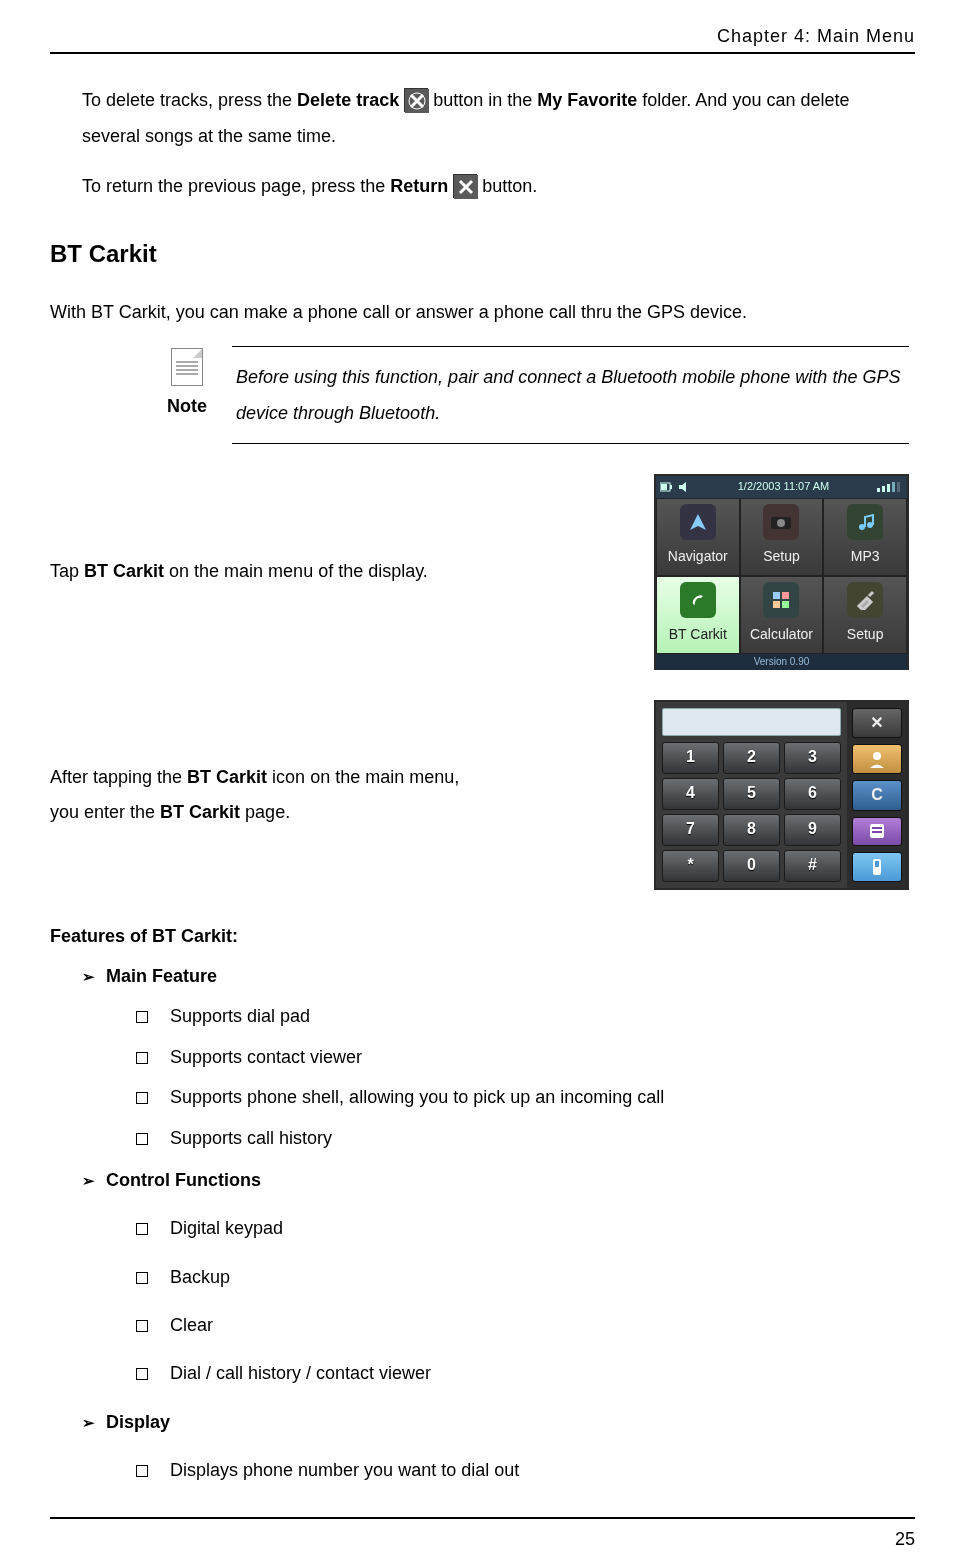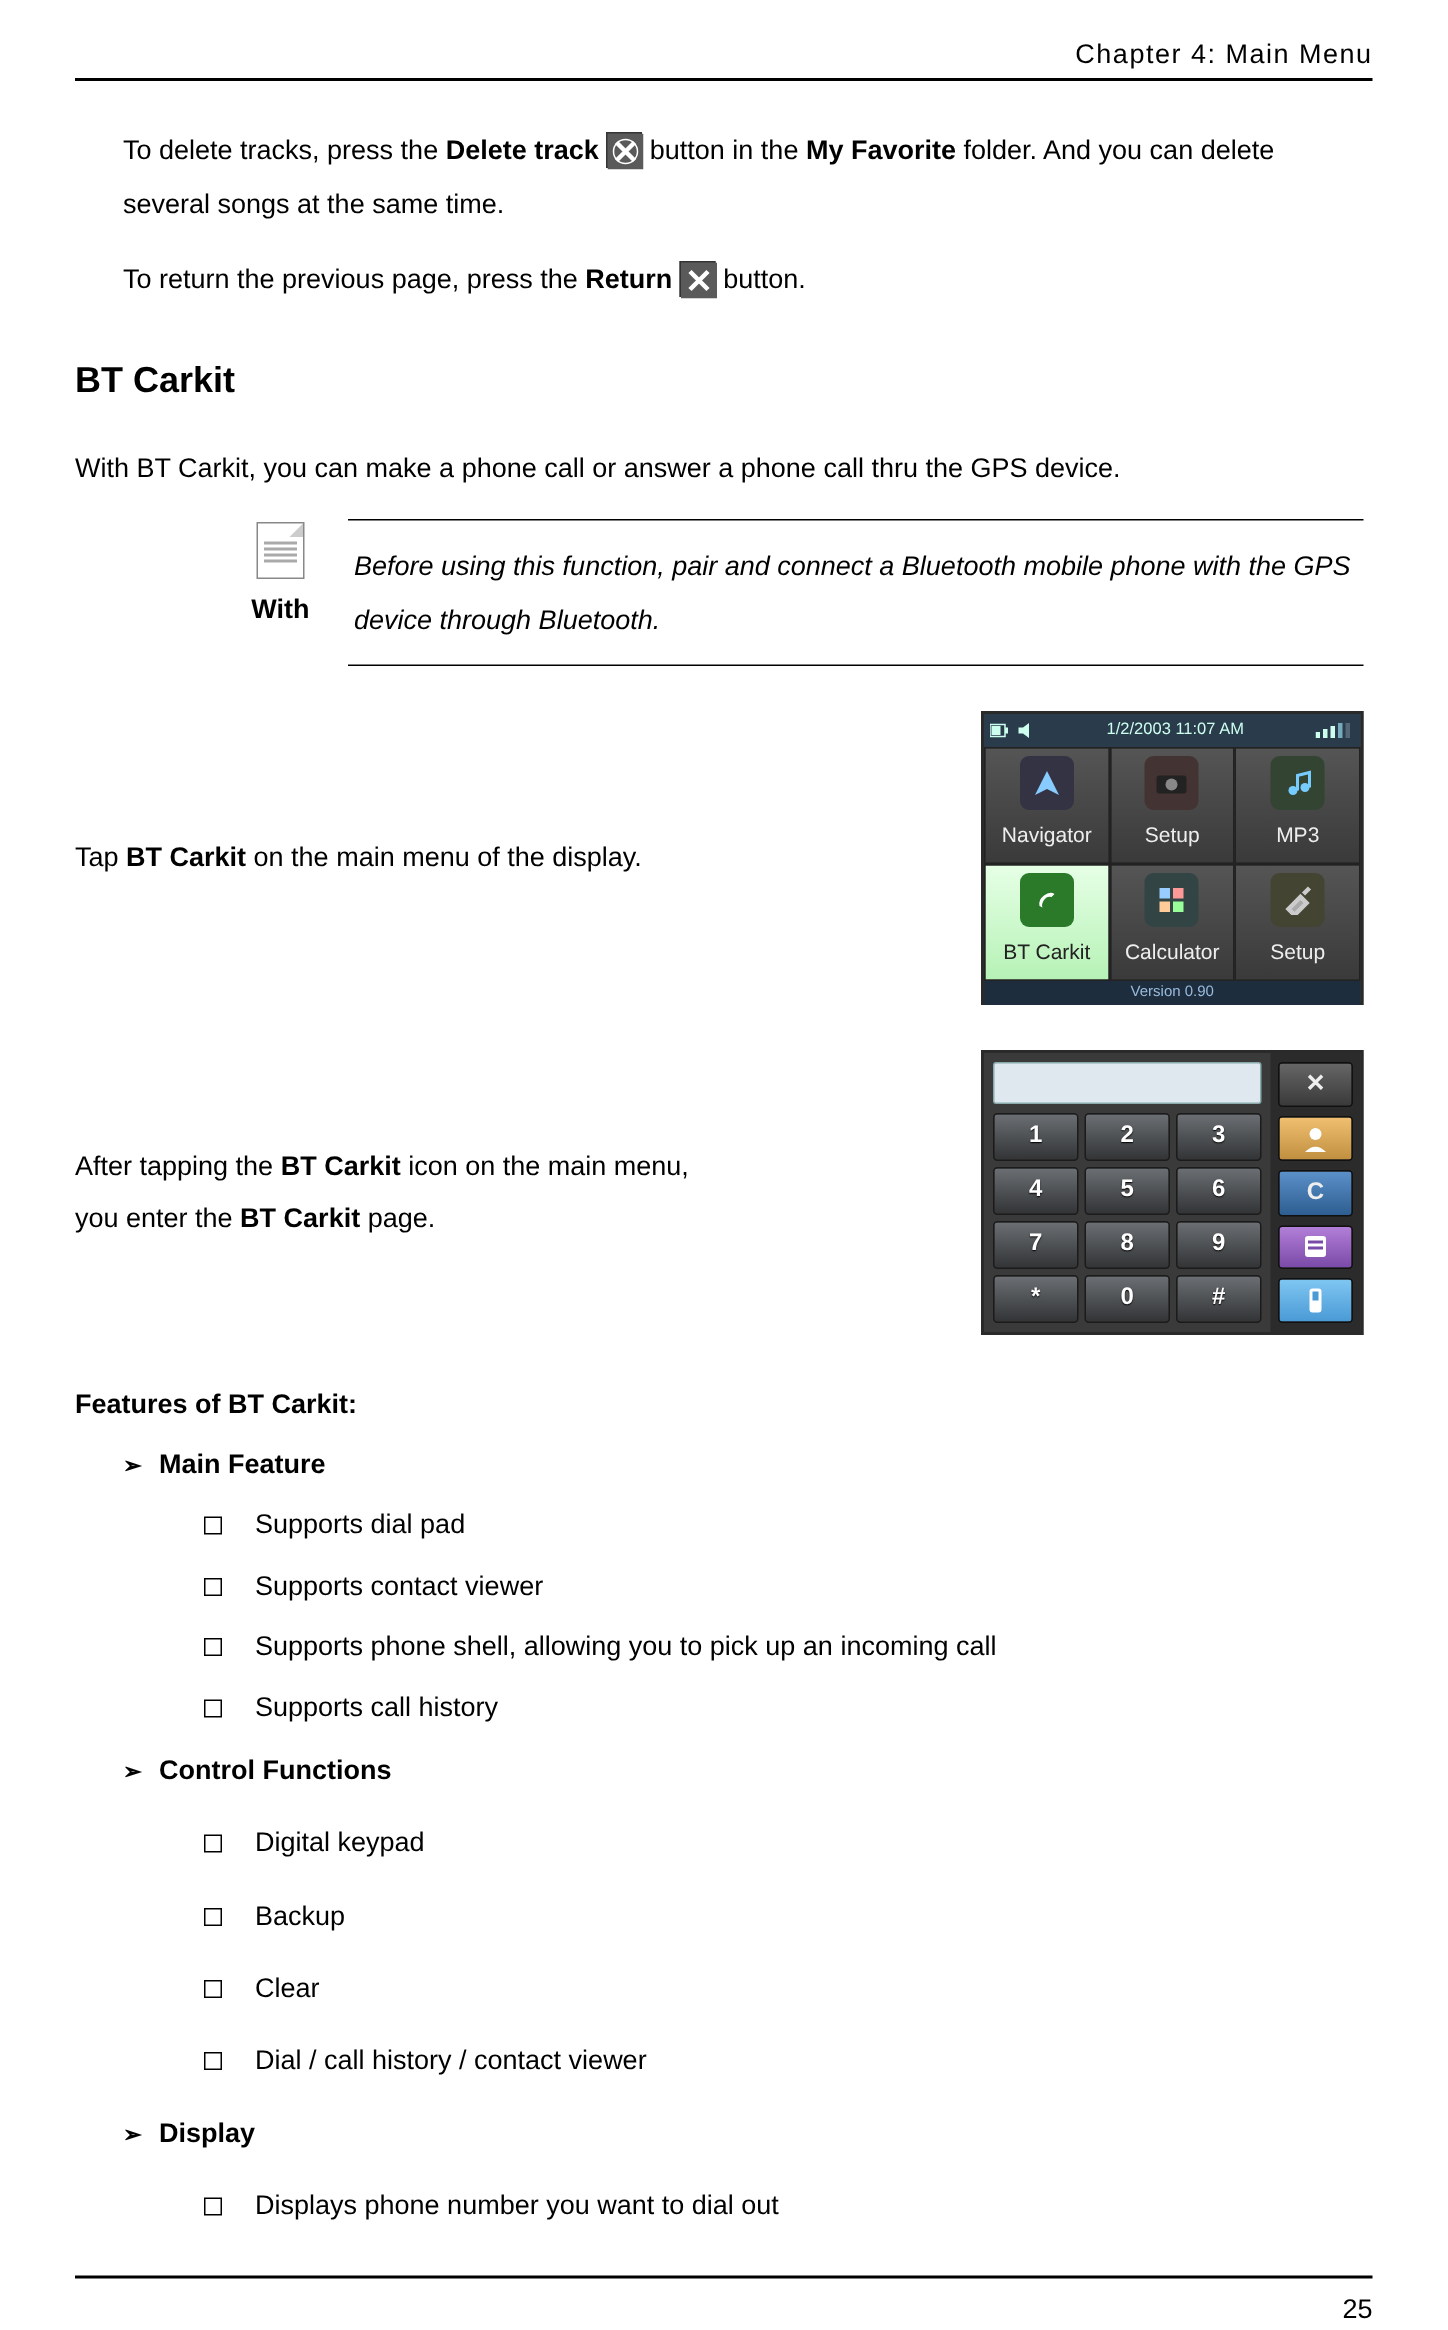--- a/index.html
+++ b/index.html
@@ -196,21 +196,21 @@
     </span><span> button.</span>
   </p>
 
   <h2 class="h2">BT Carkit</h2>
 
   <p class="para row-text-inner">With BT Carkit, you can make a phone call or answer a phone call thru the GPS device.</p>
 
   <div class="note-wrap">
     <div class="note-left">
       <div class="note-icon"></div>
-      <div class="note-label">With</div>
+      <div class="note-label">Note</div>
     </div>
     <div class="note-right">Before using this function, pair and connect a Bluetooth mobile phone with the GPS device through Bluetooth.</div>
   </div>
 
   <div class="row">
     <div class="row-text row-text-inner">
       <span>Tap </span><b>BT Carkit</b><span> on the main menu of the display.</span>
     </div>
     <div class="screenshot ss1">
       <div class="ss1-top">

